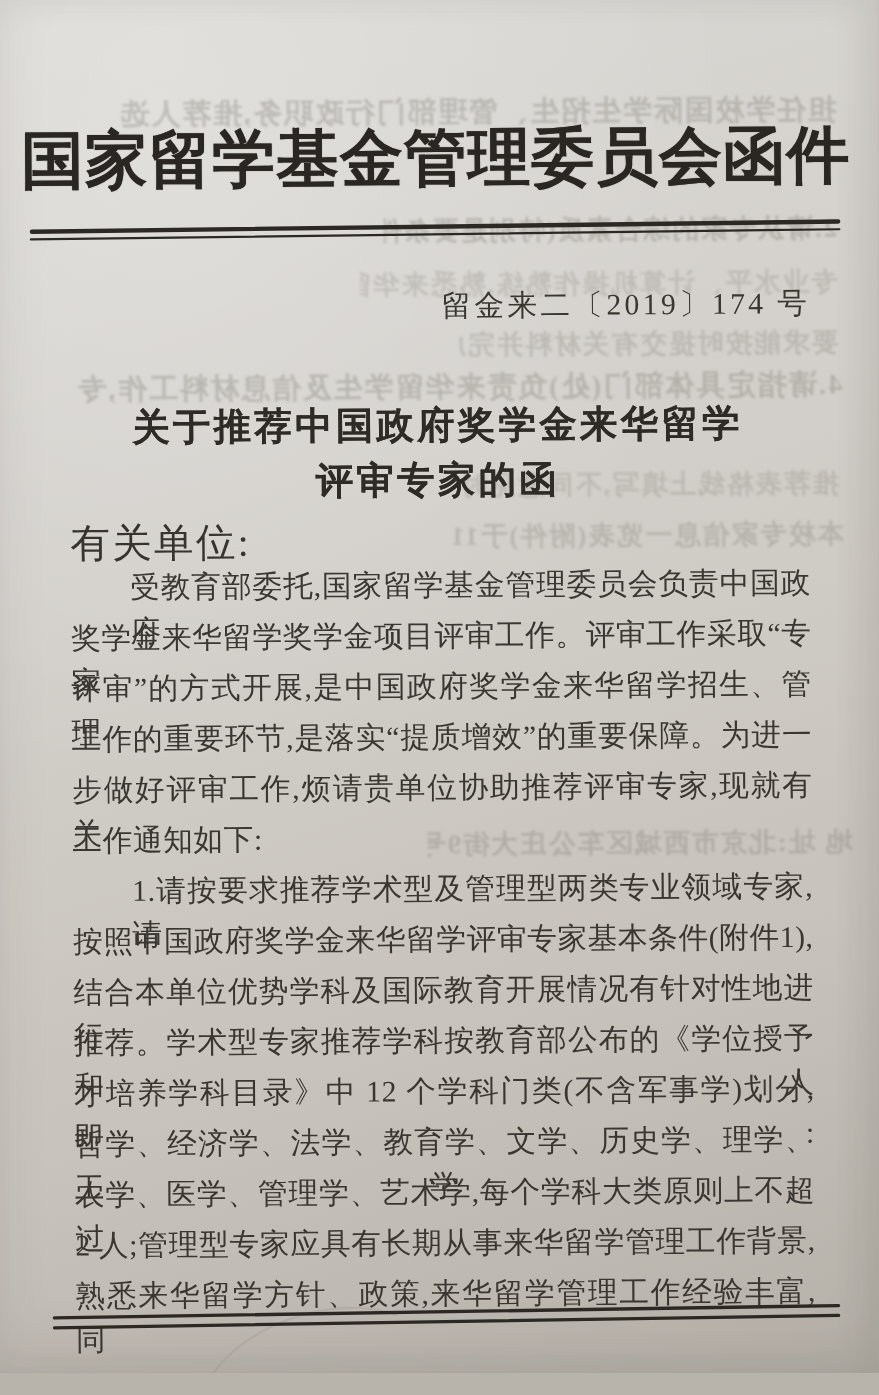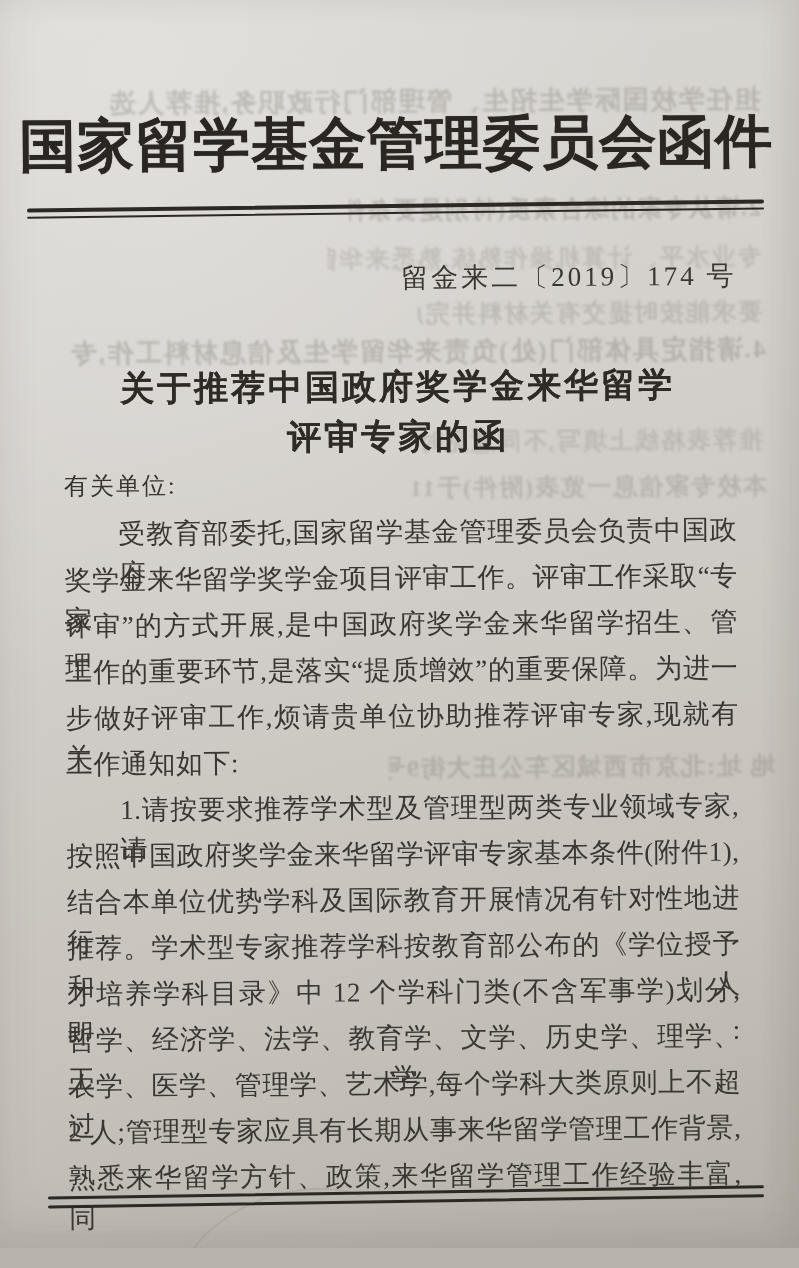--- a/index.html
+++ b/index.html
@@ -55,21 +55,21 @@
     text-align:right;font-size:27px;letter-spacing:3px;
     color:#3a3731;z-index:2;
   }
   .subject{position:absolute;left:0;width:100%;text-align:center;
     font-size:34px;font-weight:bold;color:#2e2b26;letter-spacing:3px;z-index:2;
     text-shadow:0 0 0.5px rgba(46,43,38,0.8);}
   .subject.l1{top:364px;}
   .subject.l2{top:414px;}
   .salutation{
     position:absolute;top:468px;left:65px;
-    font-size:24px;color:#37342f;letter-spacing:2px;z-index:2;
+    font-size:36px;color:#37342f;letter-spacing:2px;z-index:2;
   }
   .body-block{
     position:absolute;top:512px;left:65px;width:673px;z-index:2;
   }
   .bline{
     height:46px;line-height:40px;
     font-size:27px;color:#3a3732;
     text-align:justify;text-align-last:justify;
     text-justify:inter-character;
     letter-spacing:0.5px;

